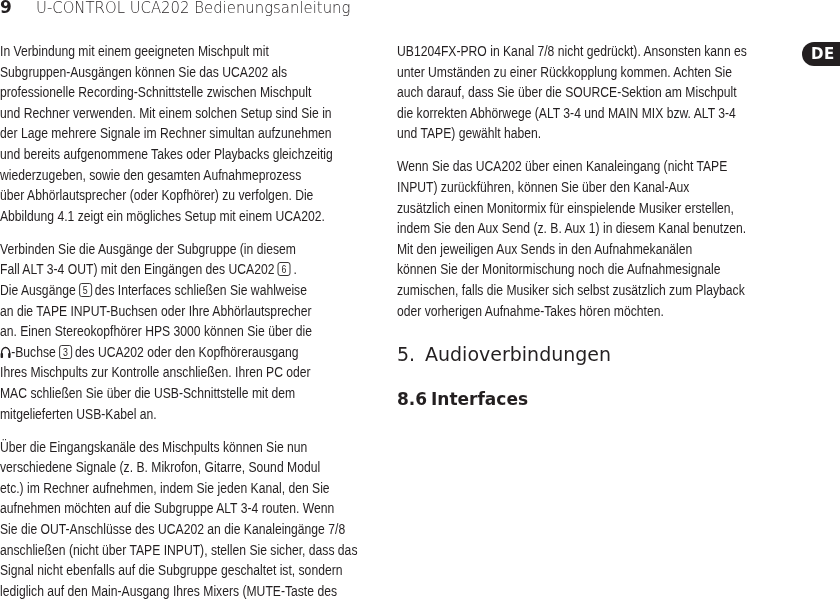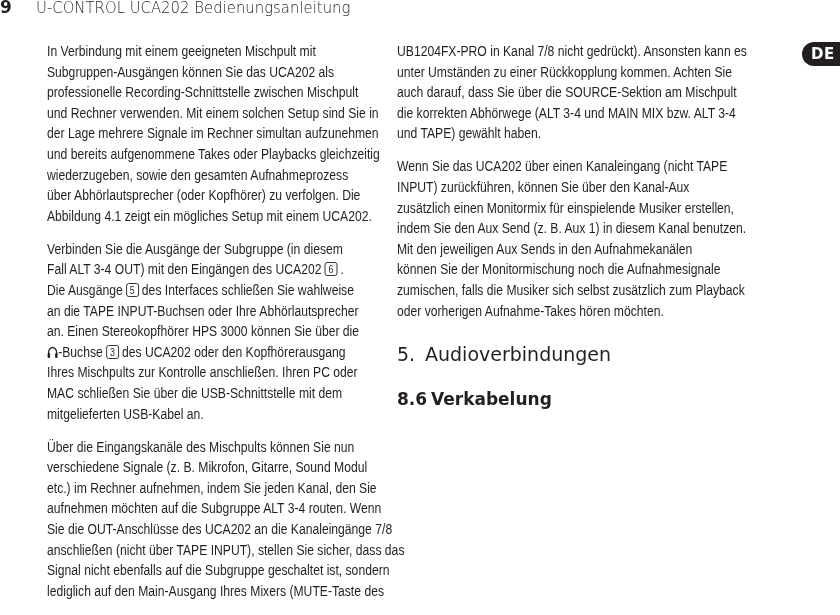--- a/index.html
+++ b/index.html
@@ -2,21 +2,21 @@
 <html><head>
 <meta charset="utf-8">
 <style>
   html, body { margin: 0; padding: 0; background: #ffffff; }
   body { width: 840px; height: 615px; position: relative; overflow: hidden; color: #231f20; }
   .header { position: absolute; left: 0; top: 0; height: 20px; }
   .page-num { position: absolute; left: 0; top: -3px; font-family: "DejaVu Sans", sans-serif; font-weight: bold; font-size: 17px; color: #231f20; }
   .doc-title { position: absolute; left: 36px; top: -2px; white-space: nowrap; font-family: "DejaVu Sans", sans-serif; font-size: 16px; color: #231f20; transform: scaleX(0.93); transform-origin: left top; font-weight: 300; }
   .lang-badge { position: absolute; left: 802px; top: 42px; width: 44px; height: 24px; background: #231f20; color: #fff; border-radius: 12px 0 0 12px; font-family: "DejaVu Sans", sans-serif; font-weight: bold; font-size: 15px; line-height: 24px; padding-left: 9px; box-sizing: border-box; letter-spacing: 0.5px; }
   .col { position: absolute; top: 41px; width: 380px; }
-  .col-left { left: 0; padding-left: 47px; }
+  .col-left { left: 0; }
   .col-right { left: 397px; }
   .para { margin: 0; }
   .line { display: block; height: 20.6px; line-height: 20.6px; white-space: nowrap; font-family: "Liberation Sans", sans-serif; font-size: 15.2px; color: #231f20; transform: scaleX(0.80); transform-origin: left center; }
   .gap { height: 12.5px; }
   .h1 { font-family: "DejaVu Sans", sans-serif; font-weight: normal; font-size: 19px; height: 26px; line-height: 26px; white-space: nowrap; color: #231f20; margin-top: 2px; }
   .h1 .num { display: inline-block; width: 28px; }
   .h2 { font-family: "DejaVu Sans", sans-serif; font-weight: bold; font-size: 17px; height: 24px; line-height: 24px; white-space: nowrap; color: #231f20; }
   .h2 .num { display: inline-block; width: 34px; }
   .ref-box { display: inline-block; border: 1px solid #231f20; border-radius: 3px; font-size: 11px; line-height: 12px; height: 12px; min-width: 10px; padding: 0 2px; text-align: center; vertical-align: 1px; margin: 0 4px; }
   .headphone-icon { display: inline-block; width: 14px; height: 12px; vertical-align: -1px; }
@@ -96,16 +96,16 @@
     <span class="line">zumischen, falls die Musiker sich selbst zusätzlich zum Playback</span>
     <span class="line">oder vorherigen Aufnahme-Takes hören möchten.</span>
   </div>
   <div class="gap" style="height:18px"></div>
   <div class="h1">
     <span class="num">5.</span><span>Audioverbindungen</span>
   </div>
   <div class="gap" style="height:10px"></div>
   <div class="gap" style="height:10px"></div>
   <div class="h2">
-    <span class="num">8.6</span><span>Verkabelung</span>
+    <span class="num">8.6</span><span>Interfaces</span>
   </div>
   <div class="gap" style="height:11px"></div>
 </div>
 
 </body></html>

